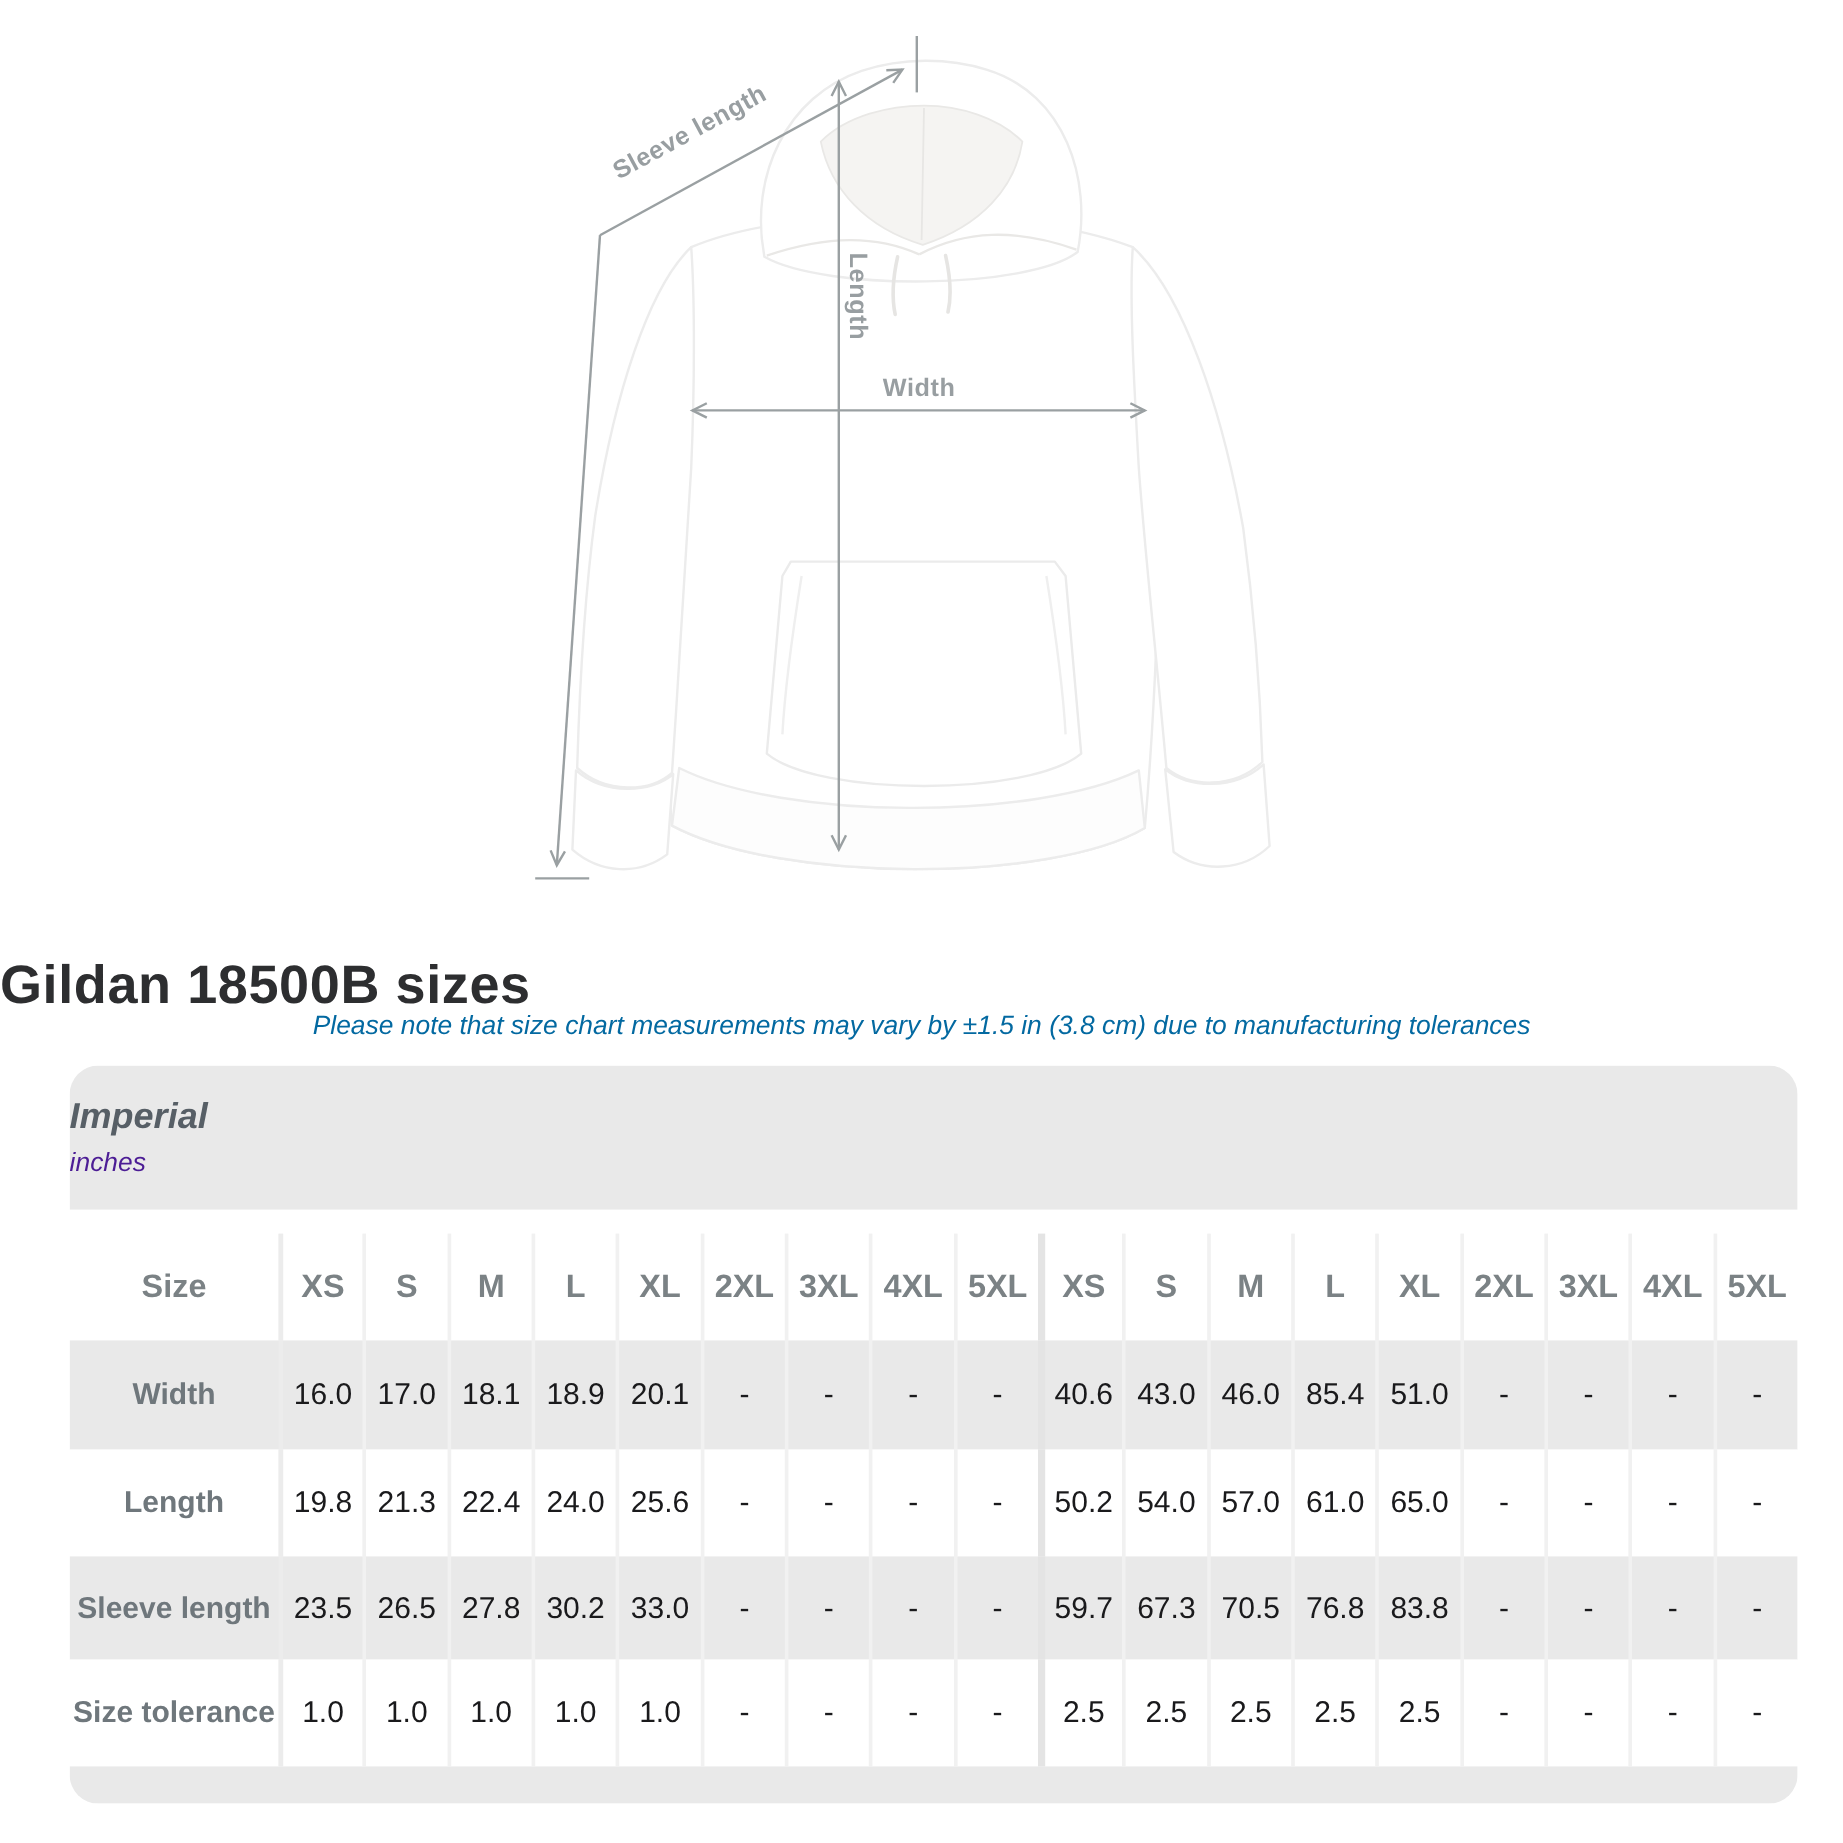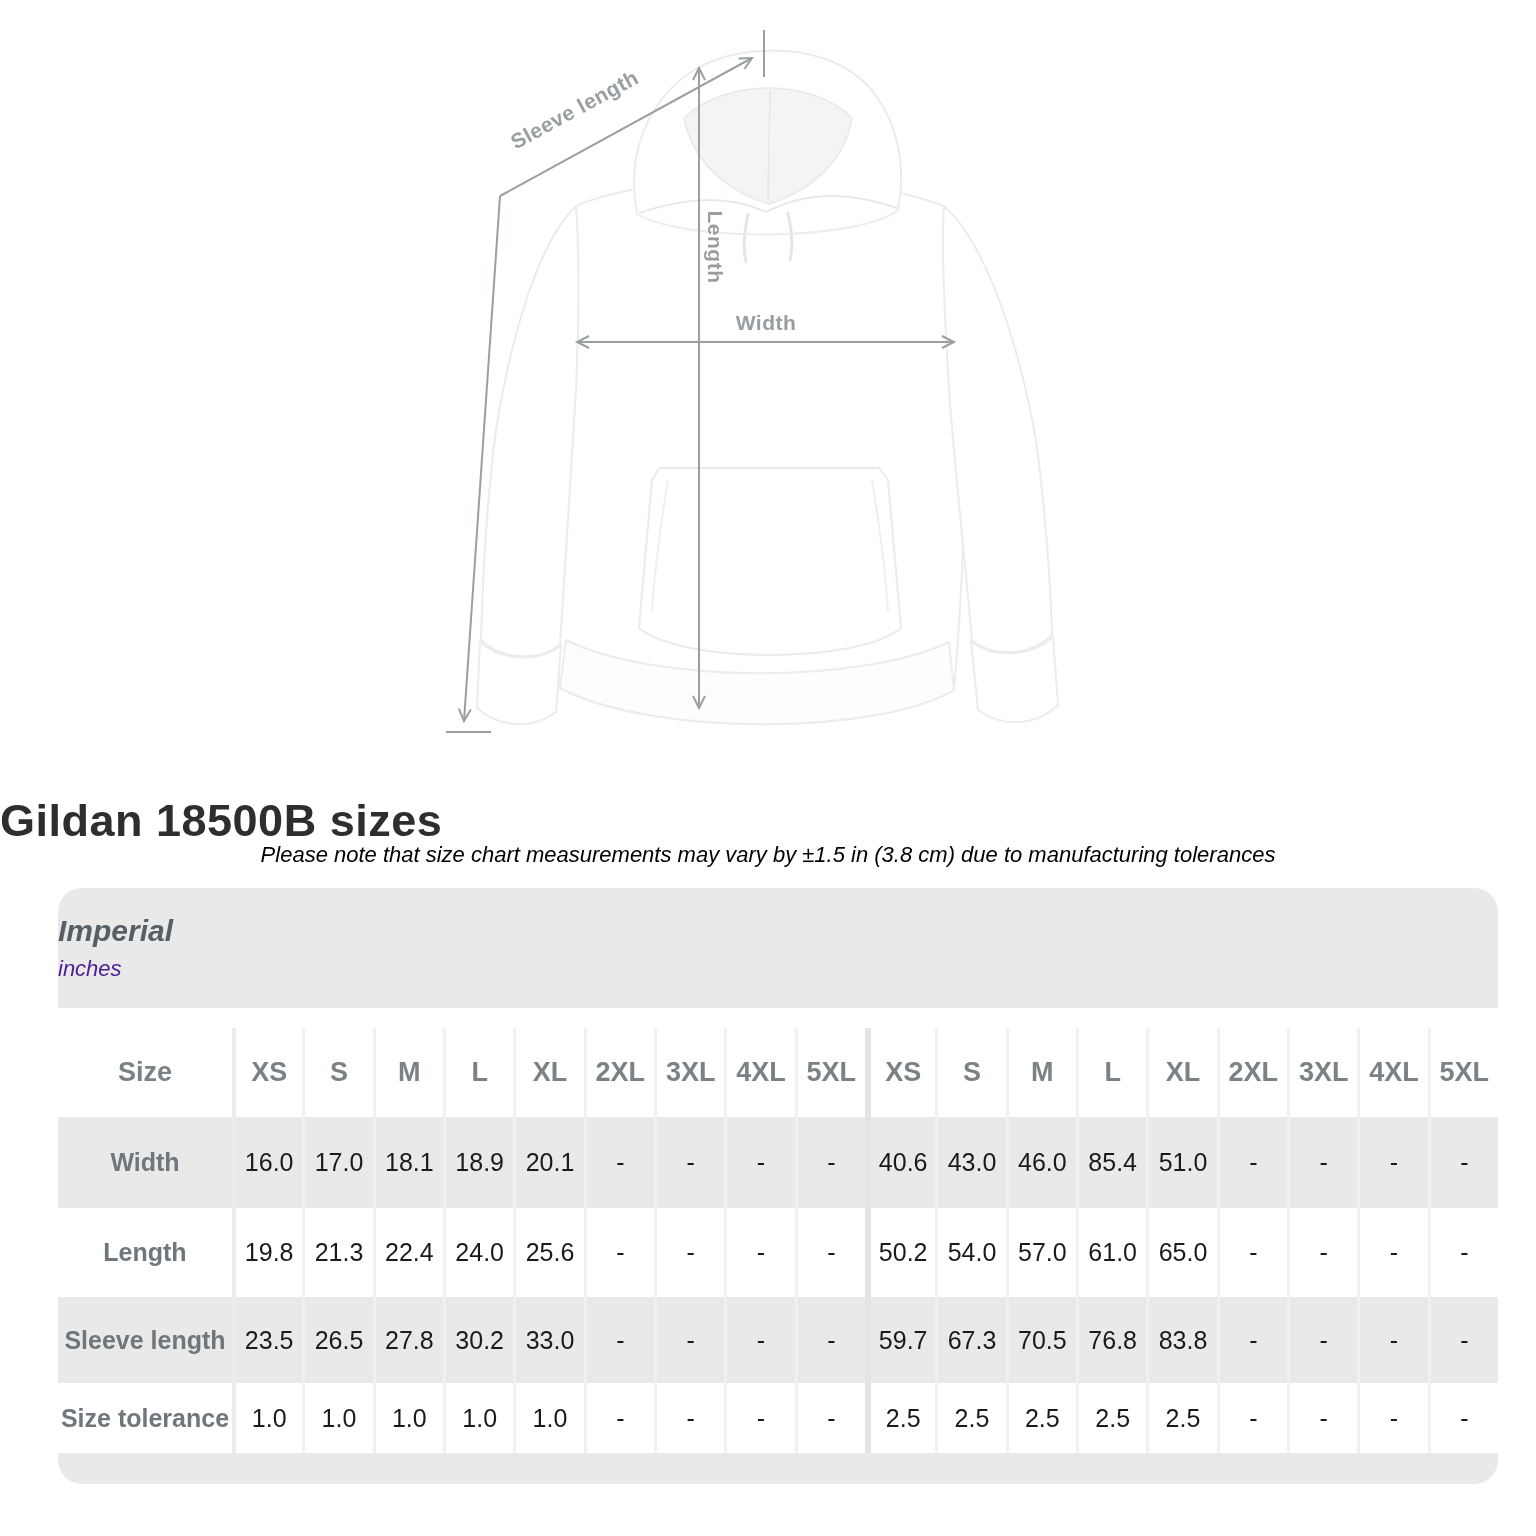--- a/index.html
+++ b/index.html
@@ -9,39 +9,39 @@
   }
   
   .diagram{position:absolute;left:0;top:0;width:1536px;height:800px;}
   
   .title{
     position:absolute;left:0;top:795px;width:1536px;text-align:left;
     font-size:45px;font-weight:bold;color:#2d2e30;letter-spacing:.5px;
   }
   .subtitle{
     position:absolute;left:0;top:842px;width:1536px;text-align:center;
-    font-size:22px;font-style:italic;color:#000000;
+    font-size:22px;font-style:italic;color:#0369a1;
   }
   
   .tbl{
     position:absolute;left:58px;top:888px;width:1440px;
     border-radius:24px;overflow:hidden;background:#ffffff;
   }
   .band{height:120px;background:#e9e9e9;display:flex;}
   .half{display:flex;flex-direction:column;justify-content:center;}
   .half.imp{width:807px;}
   .half.met{flex:1;}
   .sec-title{font-size:30px;font-weight:bold;font-style:italic;color:#575f66;}
   .sec-unit{font-size:22px;font-style:italic;color:#4c1d95;margin-top:8px;}
   .row{display:grid;grid-template-columns:174px repeat(18,1fr);}
   .row.h{height:89px;background:#ffffff;margin-top:20px;}
   .row.r0{height:91px;background:#e9e9e9;}
   .row.r1{height:89px;background:#ffffff;}
   .row.r2{height:86px;background:#e9e9e9;}
-  .row.r3{height:70px;background:#ffffff;}
+  .row.r3{height:89px;background:#ffffff;}
   .c{display:flex;align-items:center;justify-content:center;
      font-size:25px;color:#1a1a1c;}
   .c.sz{font-weight:bold;color:#7b8285;font-size:27px;}
   .c.lab{font-weight:bold;color:#6f777c;font-size:25px;}
   .row .c:nth-child(n+2){border-left:3px solid #f1f1f1;}
   .row .c:nth-child(2){border-left-width:4px;border-left-color:#ececec;}
   .row .c:nth-child(11){border-left-width:6px;border-left-color:#e4e4e4;}
   .tfoot{height:31px;background:#e9e9e9;}
   
   .mlabel{font-family:"Liberation Sans",sans-serif;font-weight:bold;

